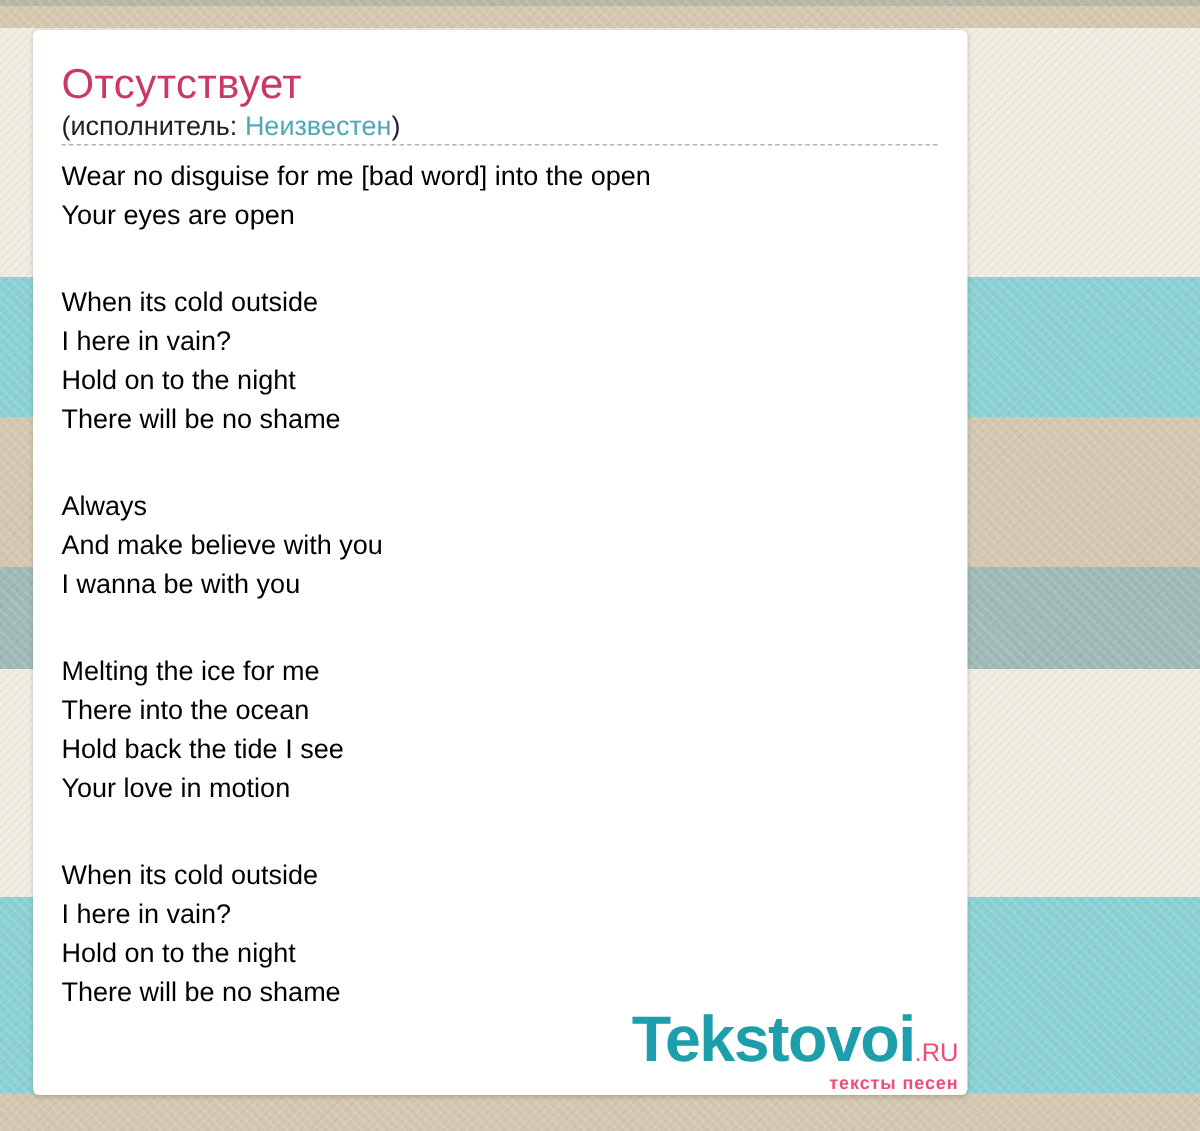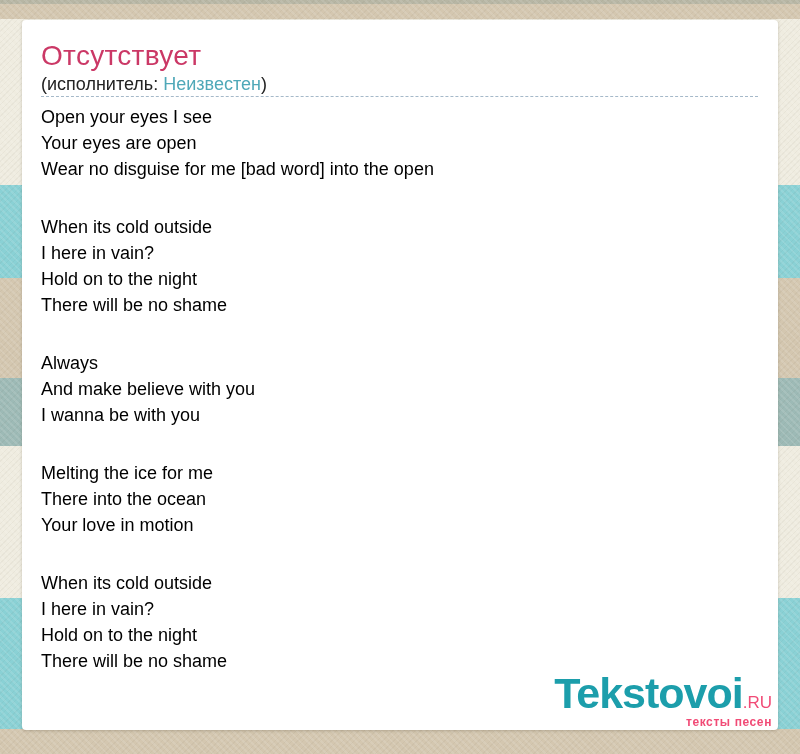--- a/index.html
+++ b/index.html
@@ -33,21 +33,21 @@
       repeating-linear-gradient(45deg, rgba(255,255,255,0.10) 0 2px, transparent 2px 5px),
       repeating-linear-gradient(-45deg, rgba(90,80,60,0.05) 0 1px, transparent 1px 4px);
     pointer-events: none;
   }
 
   .card {
     position: absolute;
     z-index: 1;
     left: 22px;
     top: 20px;
-    width: 756px;
+    width: 623px;
     height: 710px;
     background: #ffffff;
     border-radius: 4px;
     box-shadow: 0 1px 3px rgba(70,60,40,0.25);
     box-sizing: border-box;
     padding: 20px 20px 0 19px;
   }
 
   .page-title {
     margin: 0;
@@ -113,38 +113,38 @@
 <body>
 
 <div class="card">
 
   <h1 class="page-title">Отсутствует</h1>
 
   <p class="artist-line"><span>(исполнитель: </span><a class="artist-link">Неизвестен</a><span>)</span></p>
 
   <div class="lyrics">
       <div class="stanza">
-        <div class="lyric-line">Open your eyes I see</div>
+        <div class="lyric-line">Wear no disguise for me [bad word] into the open</div>
         <div class="lyric-line">Your eyes are open</div>
-        <div class="lyric-line">Wear no disguise for me [bad word] into the open</div>
       </div>
       <div class="stanza">
         <div class="lyric-line">When its cold outside</div>
         <div class="lyric-line">I here in vain?</div>
         <div class="lyric-line">Hold on to the night</div>
         <div class="lyric-line">There will be no shame</div>
       </div>
       <div class="stanza">
         <div class="lyric-line">Always</div>
         <div class="lyric-line">And make believe with you</div>
         <div class="lyric-line">I wanna be with you</div>
       </div>
       <div class="stanza">
         <div class="lyric-line">Melting the ice for me</div>
         <div class="lyric-line">There into the ocean</div>
+        <div class="lyric-line">Hold back the tide I see</div>
         <div class="lyric-line">Your love in motion</div>
       </div>
       <div class="stanza">
         <div class="lyric-line">When its cold outside</div>
         <div class="lyric-line">I here in vain?</div>
         <div class="lyric-line">Hold on to the night</div>
         <div class="lyric-line">There will be no shame</div>
       </div>
     </div>
 

